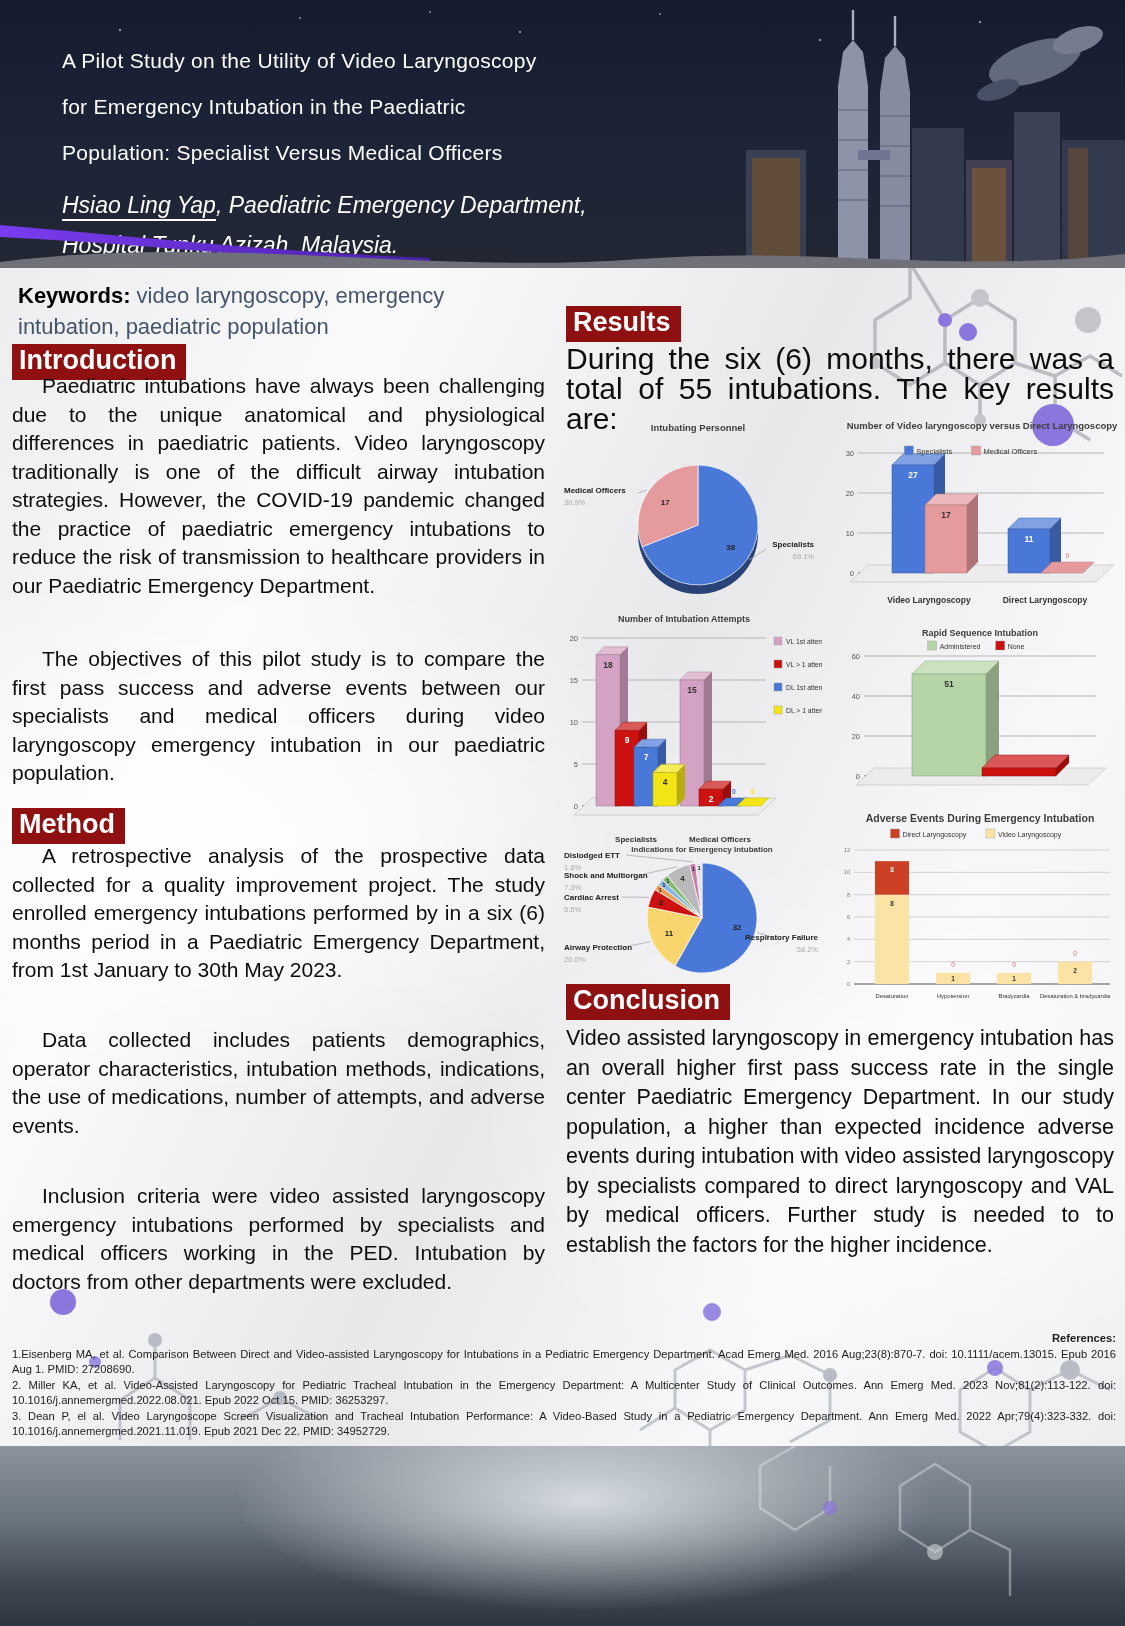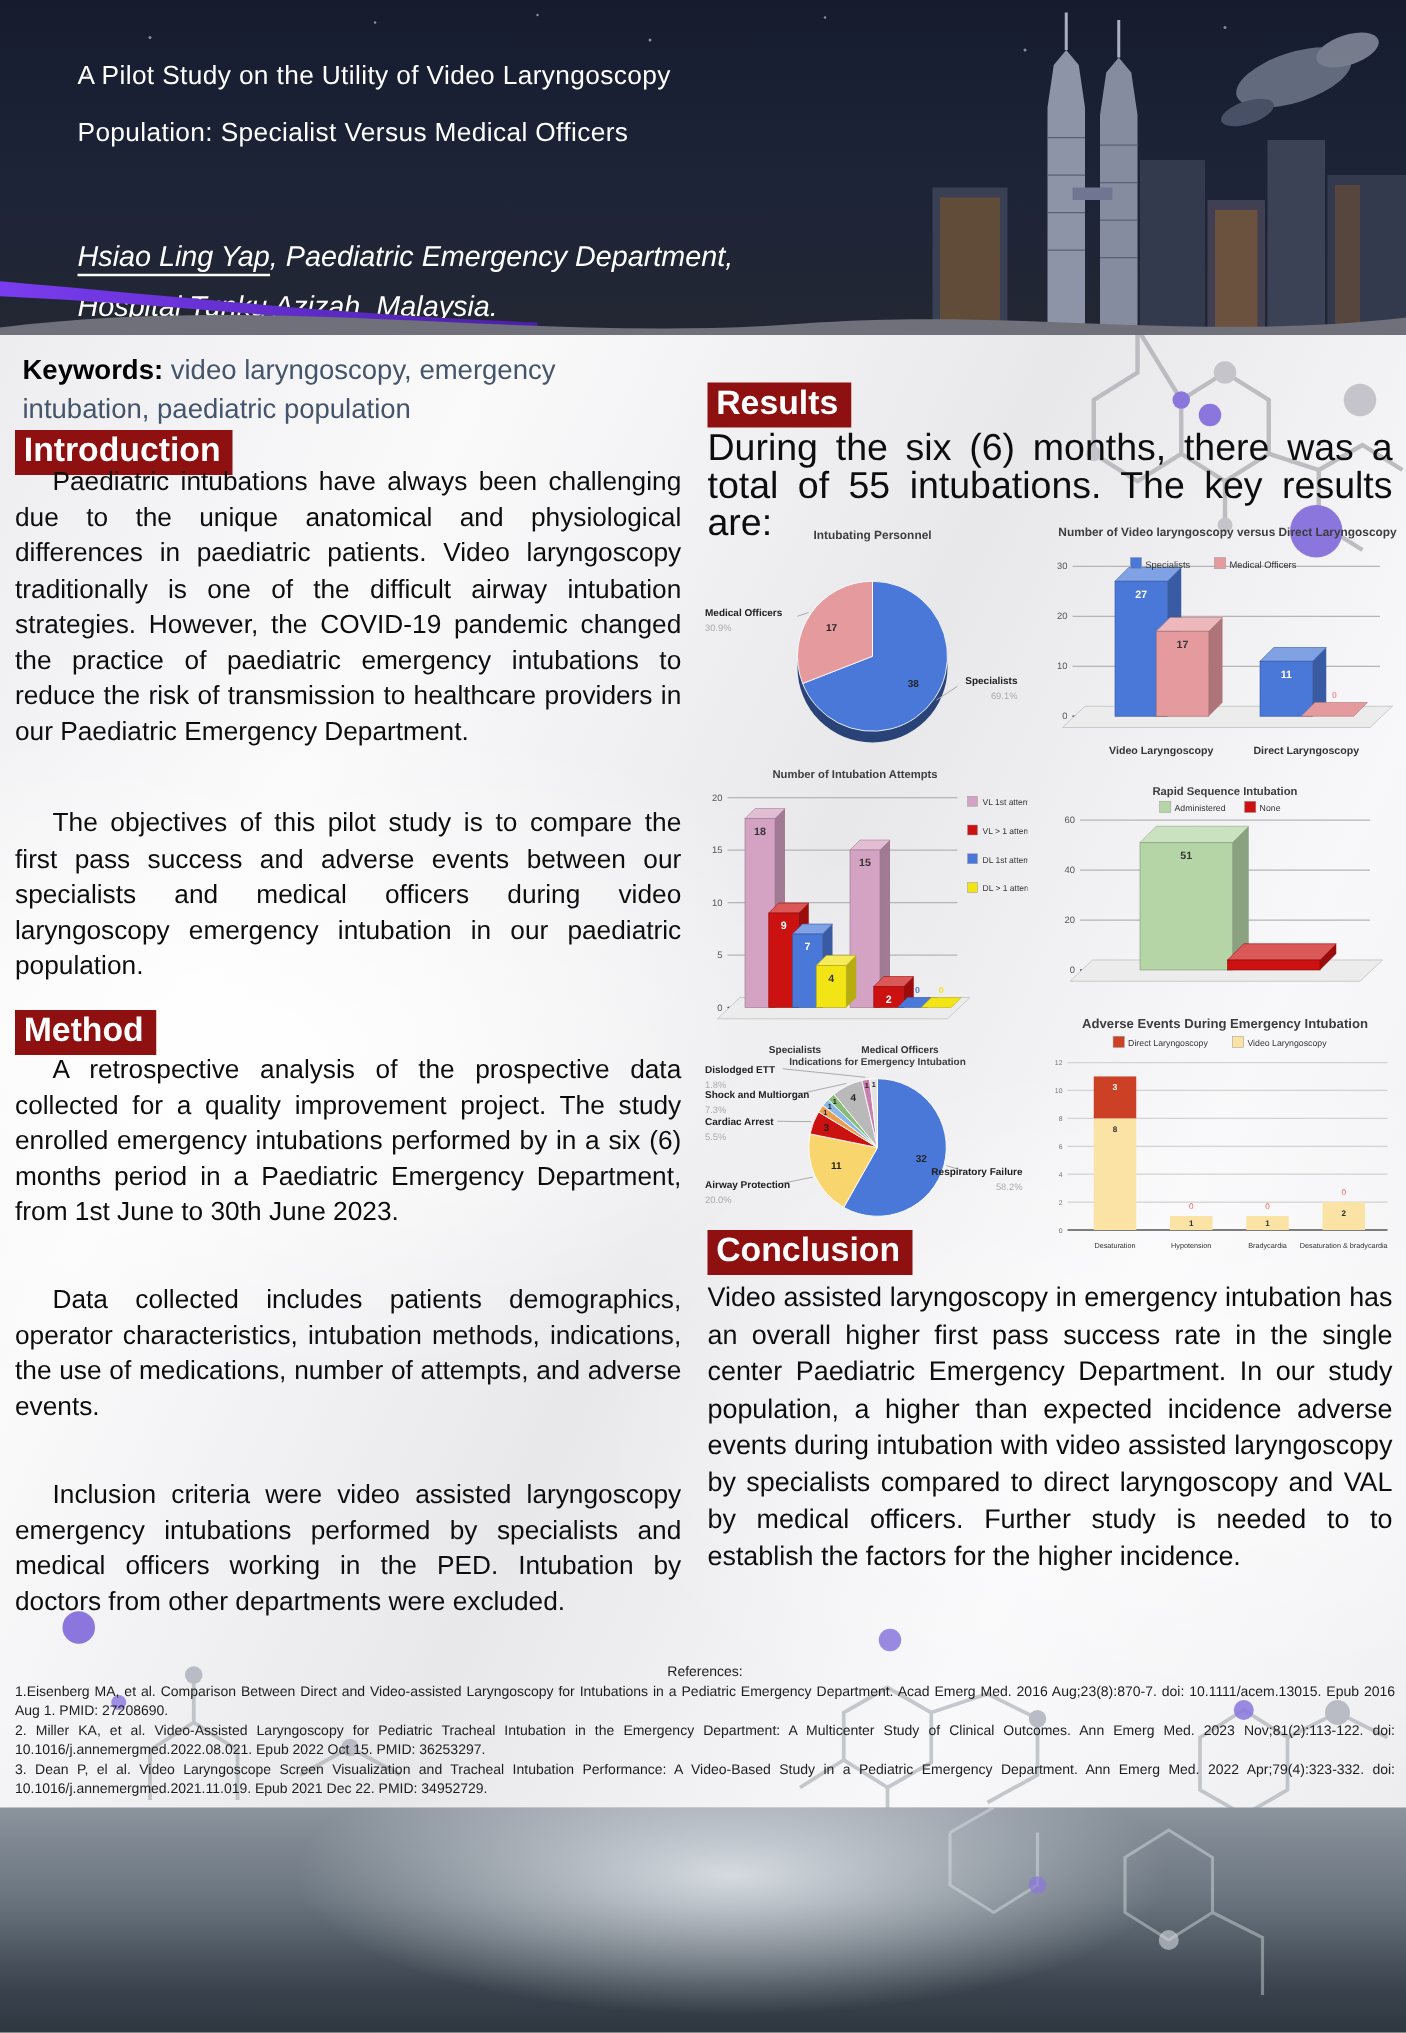--- a/index.html
+++ b/index.html
@@ -18,21 +18,21 @@
   .uname{border-bottom:2px solid #fff;padding-bottom:1px;}
   .hdr-waves{position:absolute;left:0;top:180px;}
   
   .sec-head{position:absolute;display:inline-block;background:#8e1010;color:#fff;
     font-weight:bold;font-size:27px;padding:2px 10px 4px 7px;line-height:1.1;}
   .para{position:absolute;font-size:21px;line-height:28.5px;text-align:justify;color:#0d0d0d;}
   .indent{text-indent:30px;}
   .keywords{position:absolute;left:18px;top:280px;width:520px;font-size:22px;line-height:31px;color:#44546a;}
   .keywords b{color:#000;}
   .refs{position:absolute;left:12px;top:1331px;width:1104px;font-size:11.2px;line-height:15.5px;color:#1c1c1c;text-align:justify;}
-  .refs .lbl{font-weight:normal;text-align:center;}
+  .refs .lbl{font-weight:bold;text-align:right;}
   
   .chart{position:absolute;}
   svg text{font-family:"Liberation Sans",sans-serif;}
   .ct{font-weight:bold;fill:#3d3d3d;}
   
   .footer{position:absolute;left:0;top:1446px;width:1125px;height:180px;
     background:
      radial-gradient(ellipse 500px 160px at 52% 30%, rgba(230,235,240,.85), rgba(230,235,240,0) 70%),
      linear-gradient(180deg,#8b939d 0%,#6b757f 40%,#3b444e 80%,#2e3640 100%);}
   .deco{position:absolute;pointer-events:none;}
@@ -80,20 +80,21 @@
             <line x1="838" y1="200" x2="868" y2="200"></line>
           <line x1="880" y1="116" x2="910" y2="116"></line>
             <line x1="880" y1="146" x2="910" y2="146"></line>
           <line x1="880" y1="176" x2="910" y2="176"></line>
             <line x1="880" y1="206" x2="910" y2="206"></line>
         </g>
       </g>
     </svg>
     <div class="title">
       <div>A Pilot Study on the Utility of Video Laryngoscopy</div>
+      <div>for Emergency Intubation in the Paediatric</div>
       <div>Population: Specialist Versus Medical Officers</div>
     </div>
     <div class="authors">
       <div><span class="uname">Hsiao Ling Yap</span><span>, Paediatric Emergency Department,</span></div>
       <div>Hospital Tunku Azizah, Malaysia.</div>
     </div>
     <svg class="hdr-waves" width="1125" height="125">
       <defs>
         <linearGradient id="pg" x1="0" y1="0" x2="1" y2="0">
           <stop offset="0" stop-color="#7a3cf0"></stop>
@@ -149,21 +150,21 @@
 
   <div class="keywords">
     <b>Keywords:</b><span> video laryngoscopy, emergency intubation, paediatric population</span>
   </div>
 
   <div class="sec-head" style="left:12px;top:344px;">Introduction</div>
   <p class="para indent" style="left:12px;top:372px;width:533px;margin:0;">Paediatric intubations have always been challenging due to the unique anatomical and physiological differences in paediatric patients. Video laryngoscopy traditionally is one of the difficult airway intubation strategies. However, the COVID-19 pandemic changed the practice of paediatric emergency intubations to reduce the risk of transmission to healthcare providers in our Paediatric Emergency Department.</p>
   <p class="para indent" style="left:12px;top:645px;width:533px;margin:0;">The objectives of this pilot study is to compare the first pass success and adverse events between our specialists and medical officers during video laryngoscopy emergency intubation in our paediatric population.</p>
 
   <div class="sec-head" style="left:12px;top:808px;">Method</div>
-  <p class="para indent" style="left:12px;top:842px;width:533px;margin:0;">A retrospective analysis of the prospective data collected for a quality improvement project. The study enrolled emergency intubations performed by in a six (6) months period in a Paediatric Emergency Department, from 1st June to 30th June 2023.</p>
+  <p class="para indent" style="left:12px;top:842px;width:533px;margin:0;">A retrospective analysis of the prospective data collected for a quality improvement project. The study enrolled emergency intubations performed by in a six (6) months period in a Paediatric Emergency Department, from 1st January to 30th May 2023.</p>
   <p class="para indent" style="left:12px;top:1026px;width:533px;margin:0;">Data collected includes patients demographics, operator characteristics, intubation methods, indications, the use of medications, number of attempts, and adverse events.</p>
   <p class="para indent" style="left:12px;top:1182px;width:533px;margin:0;">Inclusion criteria were video assisted laryngoscopy emergency intubations performed by specialists and medical officers working in the PED. Intubation by doctors from other departments were excluded.</p>
 
   <div class="sec-head" style="left:566px;top:306px;">Results</div>
   <p class="para" style="left:566px;top:344px;width:548px;margin:0;font-size:30px;line-height:30px;">During the six (6) months, there was a total of 55 intubations. The key results are:</p>
 
   <div class="chart" style="left:560px;top:413px;width:258px;height:195px;"><svg viewBox="0 0 258 195" width="258" height="195">
         <text x="138" y="18" text-anchor="middle" font-size="9.5" class="ct">Intubating Personnel</text>
         <circle cx="138" cy="121" r="60" fill="rgb(41,66,119)"></circle>
         <path d="M138,112 L138.0,52.0 A60,60 0 1 1 82.1,133.8 Z" fill="#4a78d8" stroke="#fff" stroke-width="0.7"></path>

